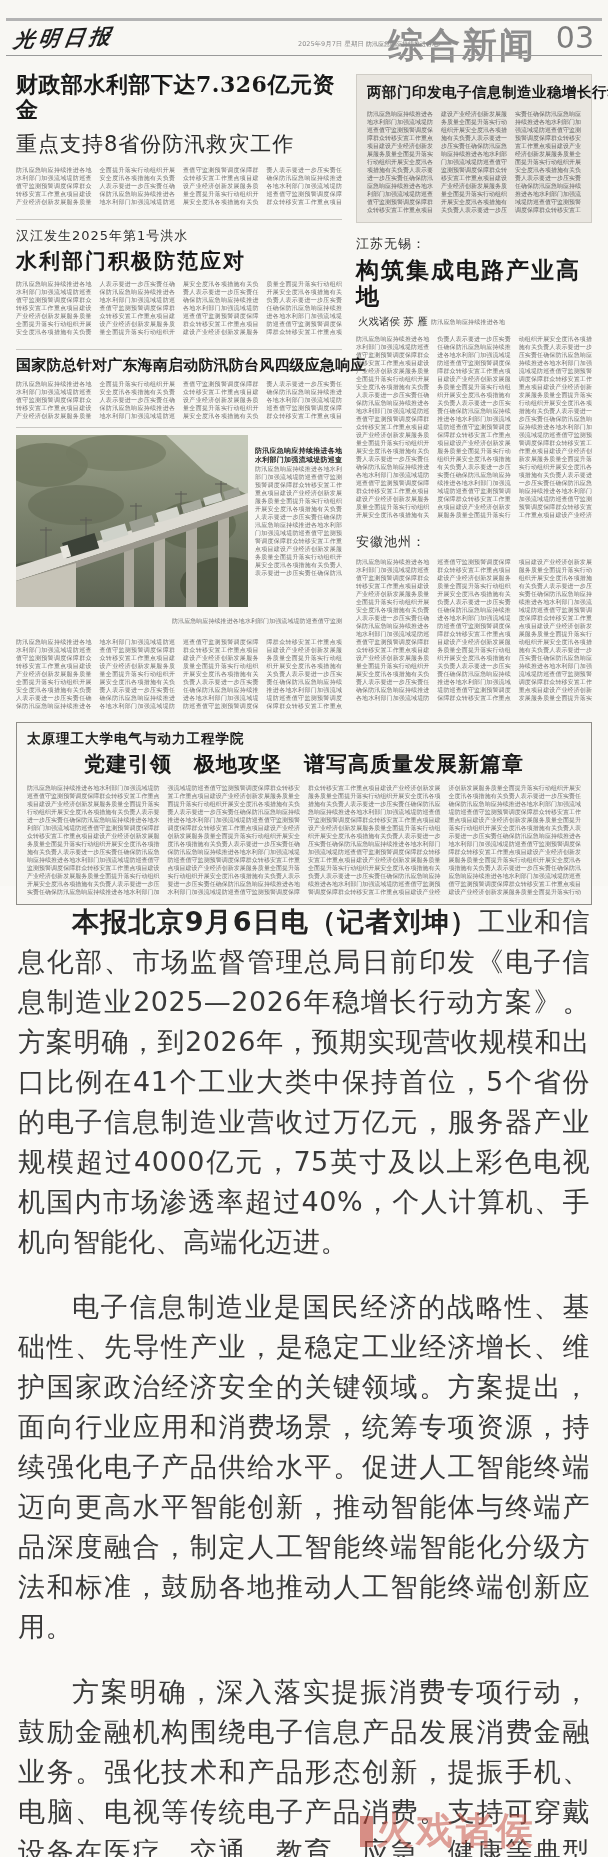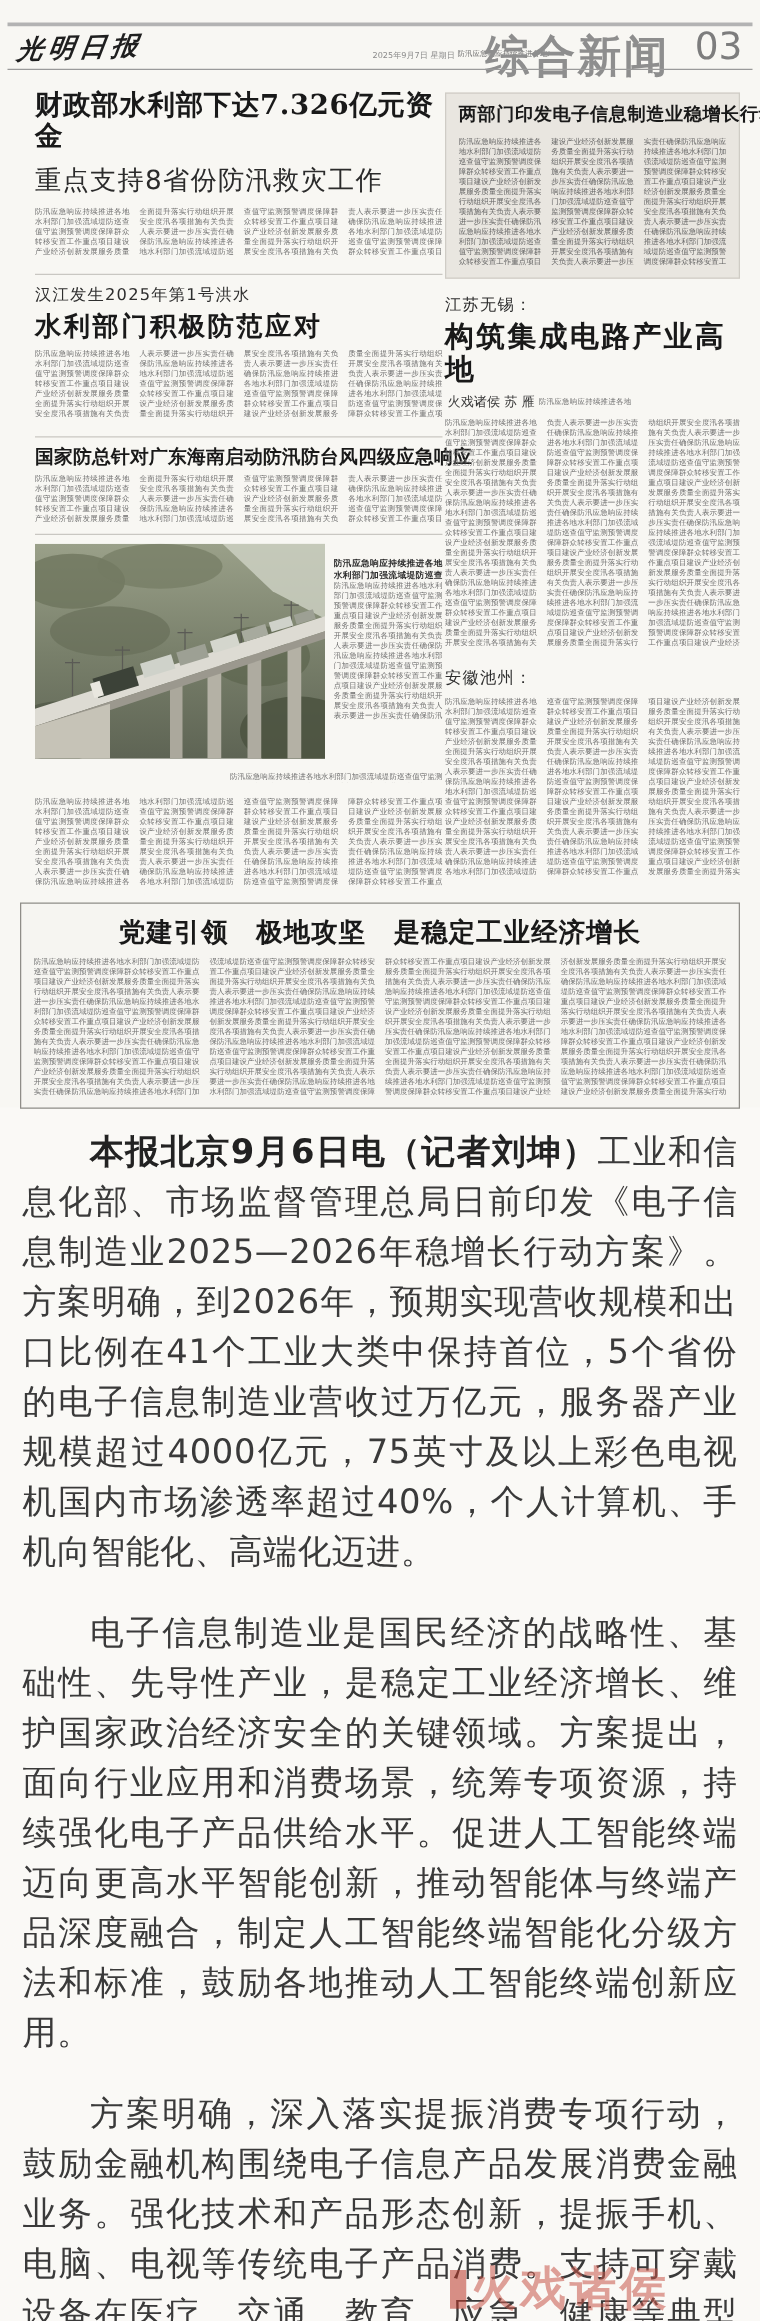--- a/index.html
+++ b/index.html
@@ -11,21 +11,21 @@
   .rule-top{position:absolute;top:18px;left:6px;right:6px;height:3px;background:#b3b3b3;}
   .rule-bot{position:absolute;top:55px;left:6px;right:6px;height:1px;background:#9a9a9a;}
   .masthead{position:absolute;left:14px;top:24px;font-family:"DejaVu Serif","Liberation Serif",serif;
             font-style:italic;font-weight:700;font-size:21px;letter-spacing:4px;color:#1f1f1f;
             transform:skewX(-10deg) rotate(-2deg);}
   .dateline{position:absolute;left:298px;top:40px;font-size:6.5px;color:#8a8a8a;white-space:nowrap;}
   .section-name{position:absolute;right:72px;top:22px;font-family:"DejaVu Serif",serif;
                 font-weight:900;font-size:35px;color:#8e8e8e;letter-spacing:2px;text-align:center;}
   .page-no{position:absolute;right:14px;top:20px;font-size:30px;color:#7d7d7d;font-weight:500;}
   
-  .cols{display:flex;gap:2px;padding:14px 16px 0 16px;margin-left:12px;}
+  .cols{display:flex;gap:14px;padding:14px 16px 0 16px;}
   .col-l{width:326px;flex:none;}
   .col-r{flex:1;min-width:0;}
   .hl{font-family:"DejaVu Serif","Liberation Serif",serif;font-weight:900;color:#191919;line-height:1.15;}
   .h-a1{font-size:22px;letter-spacing:0.5px;}
   .sub-a1{font-size:21px;color:#2b2b2b;margin-top:7px;letter-spacing:1px;}
   .kicker{font-size:13px;color:#2e2e2e;margin-bottom:4px;letter-spacing:1px;}
   .h-a2{font-size:21px;letter-spacing:2px;}
   .h-a3{font-size:15px;letter-spacing:0.2px;white-space:nowrap;}
   .h-a4{font-size:20px;letter-spacing:1px;}
   .h-b1{font-size:14.5px;letter-spacing:0.5px;white-space:nowrap;}
@@ -191,21 +191,22 @@
         </div>
 
         <div style="margin-top:12px;">
           <div class="kicker">安徽池州：</div>
           <div class="greek cols-3" style="height:150px;margin-top:7px;">防汛应急响应持续推进各地水利部门加强流域堤防巡查值守监测预警调度保障群众转移安置工作重点项目建设产业经济创新发展服务质量全面提升落实行动组织开展安全度汛各项措施有关负责人表示要进一步压实责任确保防汛应急响应持续推进各地水利部门加强流域堤防巡查值守监测预警调度保障群众转移安置工作重点项目建设产业经济创新发展服务质量全面提升落实行动组织开展安全度汛各项措施有关负责人表示要进一步压实责任确保防汛应急响应持续推进各地水利部门加强流域堤防巡查值守监测预警调度保障群众转移安置工作重点项目建设产业经济创新发展服务质量全面提升落实行动组织开展安全度汛各项措施有关负责人表示要进一步压实责任确保防汛应急响应持续推进各地水利部门加强流域堤防巡查值守监测预警调度保障群众转移安置工作重点项目建设产业经济创新发展服务质量全面提升落实行动组织开展安全度汛各项措施有关负责人表示要进一步压实责任确保防汛应急响应持续推进各地水利部门加强流域堤防巡查值守监测预警调度保障群众转移安置工作重点项目建设产业经济创新发展服务质量全面提升落实行动组织开展安全度汛各项措施有关负责人表示要进一步压实责任确保防汛应急响应持续推进各地水利部门加强流域堤防巡查值守监测预警调度保障群众转移安置工作重点项目建设产业经济创新发展服务质量全面提升落实行动组织开展安全度汛各项措施有关负责人表示要进一步压实责任确保防汛应急响应持续推进各地水利部门加强流域堤防巡查值守监测预警调度保障群众转移安置工作重点项目建设产业经济创新发展服务质量全面提升落实行动组织开展安全度汛各项措施有关负责人表示要进一步压实责任确保防汛应急响应持续推进各地水利部门加强流域堤防巡查值守监测预警调度保障群众转移安置工作重点项目建设产业经济创新发展服务质量全面提升落实行动组织开展安全度汛各项措施有关负责人表示要进一步压实责任确保防汛应急响应持续推进各地水利部门加强流域堤防巡查值守监测预警调度保障群众转移安置工作重点项目建设产业经济创新发展服务质量全面提升落实行动组织开展安全度汛各项措施有关负责人表示要进一步压实责任确保防汛应急响应持续推进各地水利部门加强流域堤防巡查值守监测预警调度保障群众转移安置工作重点项目建设产业经济创新发展服务质量全面提升落实行动组织开展安全度汛各项措施有关负责人表示要进一步压实责任确保防汛应急响应持续推进各地水利部门加强流域堤防巡查值守监测预警调度保障群众转移安置工作重点项目建设产业经济创新发展服务质量全面提升落实行动组织开展安全度汛各项措施有关负责人表示要进一步压实责任确保防汛应急响应持续推进各地水利部门加强流域堤防巡查值守监测预警调度保障群众转移安置工作重点项目建设产业经济创新发展服务质量全面提升落实行动组织开展安全度汛各项措施有关负责人表示要进一步压实责任确保防汛应急响应持续推进各地水利部门加强流域堤防巡查值守监测预警调度保障群众转移安置工作重点项目建设产业经济创新发展服务质量全面提升落实行动组织开展安全度汛各项措施有关负责人表示要进一步压实责任确保防汛应急响应持续推进各地水利部门加强流域堤防巡查值守监测预警调度保障群众转移安置工作重点项目建设产业经济创新发展服务质量全面提升落实行动组织开展安全度汛各项措施有关负责人表示要进一步压实责任确保</div>
         </div>
       </div>
     </div>
 
     <div class="bottom-box">
-      <div class="hl h-c1">党建引领　极地攻坚　是稳定工业经济增长</div>
+      <div class="kicker-c1">太原理工大学电气与动力工程学院</div>
+      <div class="hl h-c1">党建引领　极地攻坚　谱写高质量发展新篇章</div>
       <div class="greek cols-4">防汛应急响应持续推进各地水利部门加强流域堤防巡查值守监测预警调度保障群众转移安置工作重点项目建设产业经济创新发展服务质量全面提升落实行动组织开展安全度汛各项措施有关负责人表示要进一步压实责任确保防汛应急响应持续推进各地水利部门加强流域堤防巡查值守监测预警调度保障群众转移安置工作重点项目建设产业经济创新发展服务质量全面提升落实行动组织开展安全度汛各项措施有关负责人表示要进一步压实责任确保防汛应急响应持续推进各地水利部门加强流域堤防巡查值守监测预警调度保障群众转移安置工作重点项目建设产业经济创新发展服务质量全面提升落实行动组织开展安全度汛各项措施有关负责人表示要进一步压实责任确保防汛应急响应持续推进各地水利部门加强流域堤防巡查值守监测预警调度保障群众转移安置工作重点项目建设产业经济创新发展服务质量全面提升落实行动组织开展安全度汛各项措施有关负责人表示要进一步压实责任确保防汛应急响应持续推进各地水利部门加强流域堤防巡查值守监测预警调度保障群众转移安置工作重点项目建设产业经济创新发展服务质量全面提升落实行动组织开展安全度汛各项措施有关负责人表示要进一步压实责任确保防汛应急响应持续推进各地水利部门加强流域堤防巡查值守监测预警调度保障群众转移安置工作重点项目建设产业经济创新发展服务质量全面提升落实行动组织开展安全度汛各项措施有关负责人表示要进一步压实责任确保防汛应急响应持续推进各地水利部门加强流域堤防巡查值守监测预警调度保障群众转移安置工作重点项目建设产业经济创新发展服务质量全面提升落实行动组织开展安全度汛各项措施有关负责人表示要进一步压实责任确保防汛应急响应持续推进各地水利部门加强流域堤防巡查值守监测预警调度保障群众转移安置工作重点项目建设产业经济创新发展服务质量全面提升落实行动组织开展安全度汛各项措施有关负责人表示要进一步压实责任确保防汛应急响应持续推进各地水利部门加强流域堤防巡查值守监测预警调度保障群众转移安置工作重点项目建设产业经济创新发展服务质量全面提升落实行动组织开展安全度汛各项措施有关负责人表示要进一步压实责任确保防汛应急响应持续推进各地水利部门加强流域堤防巡查值守监测预警调度保障群众转移安置工作重点项目建设产业经济创新发展服务质量全面提升落实行动组织开展安全度汛各项措施有关负责人表示要进一步压实责任确保防汛应急响应持续推进各地水利部门加强流域堤防巡查值守监测预警调度保障群众转移安置工作重点项目建设产业经济创新发展服务质量全面提升落实行动组织开展安全度汛各项措施有关负责人表示要进一步压实责任确保防汛应急响应持续推进各地水利部门加强流域堤防巡查值守监测预警调度保障群众转移安置工作重点项目建设产业经济创新发展服务质量全面提升落实行动组织开展安全度汛各项措施有关负责人表示要进一步压实责任确保防汛应急响应持续推进各地水利部门加强流域堤防巡查值守监测预警调度保障群众转移安置工作重点项目建设产业经济创新发展服务质量全面提升落实行动组织开展安全度汛各项措施有关负责人表示要进一步压实责任确保防汛应急响应持续推进各地水利部门加强流域堤防巡查值守监测预警调度保障群众转移安置工作重点项目建设产业经济创新发展服务质量全面提升落实行动组织开展安全度汛各项措施有关负责人表示要进一步压实责任确保</div>
     </div>
   </div>
 
   <div class="story">
     <p><span class="lead">本报北京9月6日电（记者刘坤）</span><span>工业和信息化部、市场监督管理总局日前印发《电子信息制造业2025—2026年稳增长行动方案》。方案明确，到2026年，预期实现营收规模和出口比例在41个工业大类中保持首位，5个省份的电子信息制造业营收过万亿元，服务器产业规模超过4000亿元，75英寸及以上彩色电视机国内市场渗透率超过40%，个人计算机、手机向智能化、高端化迈进。</span></p>
     <p><span>电子信息制造业是国民经济的战略性、基础性、先导性产业，是稳定工业经济增长、维护国家政治经济安全的关键领域。方案提出，面向行业应用和消费场景，统筹专项资源，持续强化电子产品供给水平。促进人工智能终端迈向更高水平智能创新，推动智能体与终端产品深度融合，制定人工智能终端智能化分级方法和标准，鼓励各地推动人工智能终端创新应用。</span></p>
     <p><span>方案明确，深入落实提振消费专项行动，鼓励金融机构围绕电子信息产品发展消费金融业务。强化技术和产品形态创新，提振手机、电脑、电视等传统电子产品消费。支持可穿戴设备在医疗、交通、教育、应急、健康等典型场景终端研发，培育壮大新增长点。</span></p>
   </div>
 

